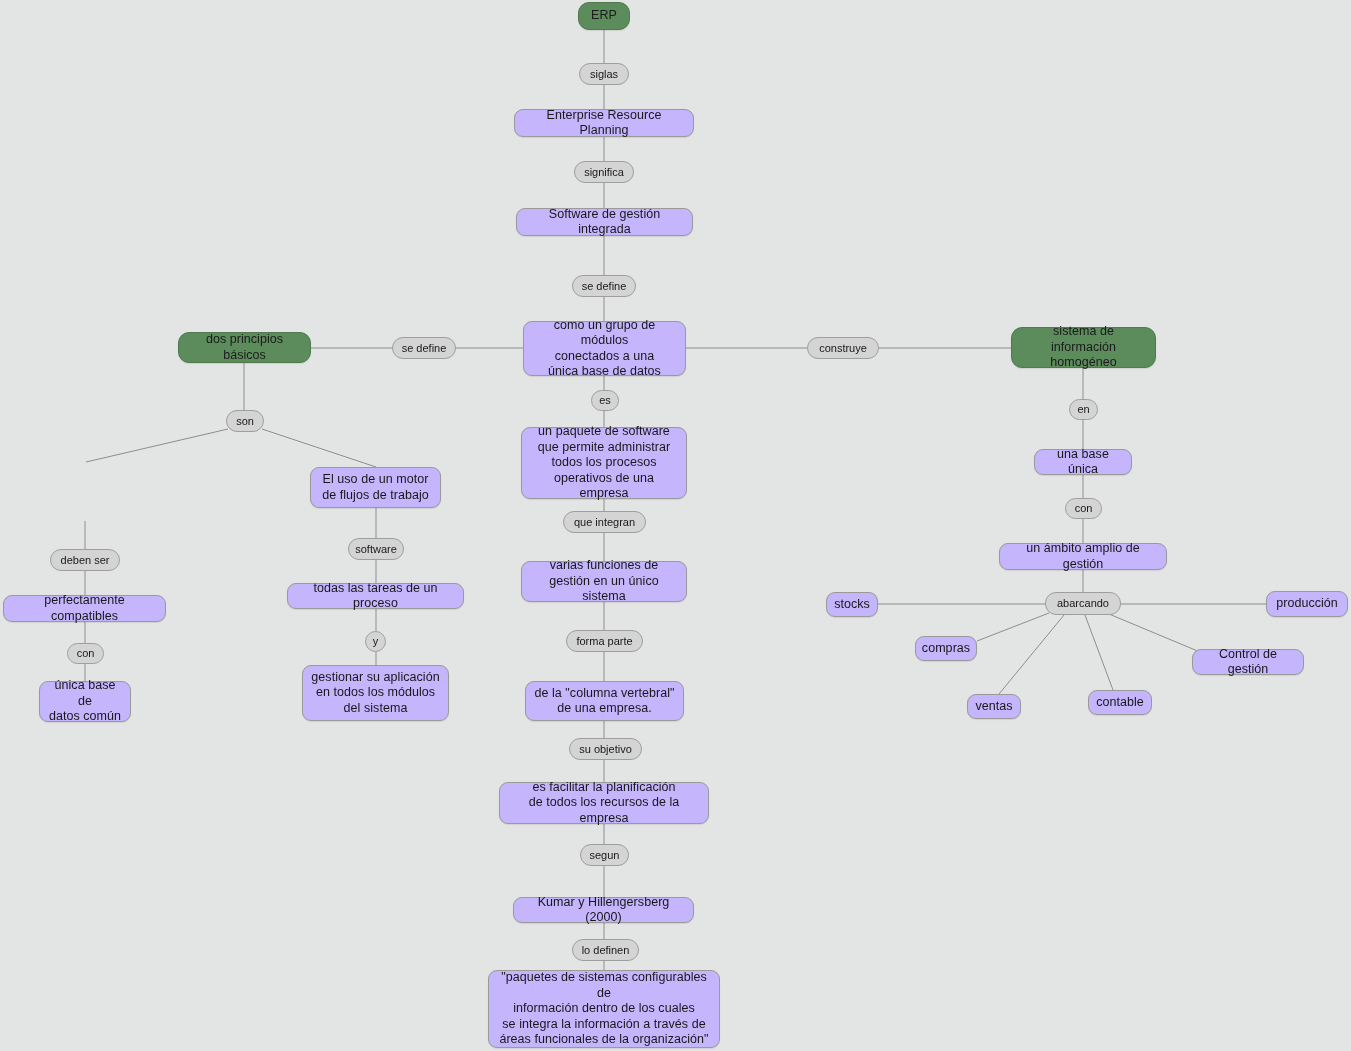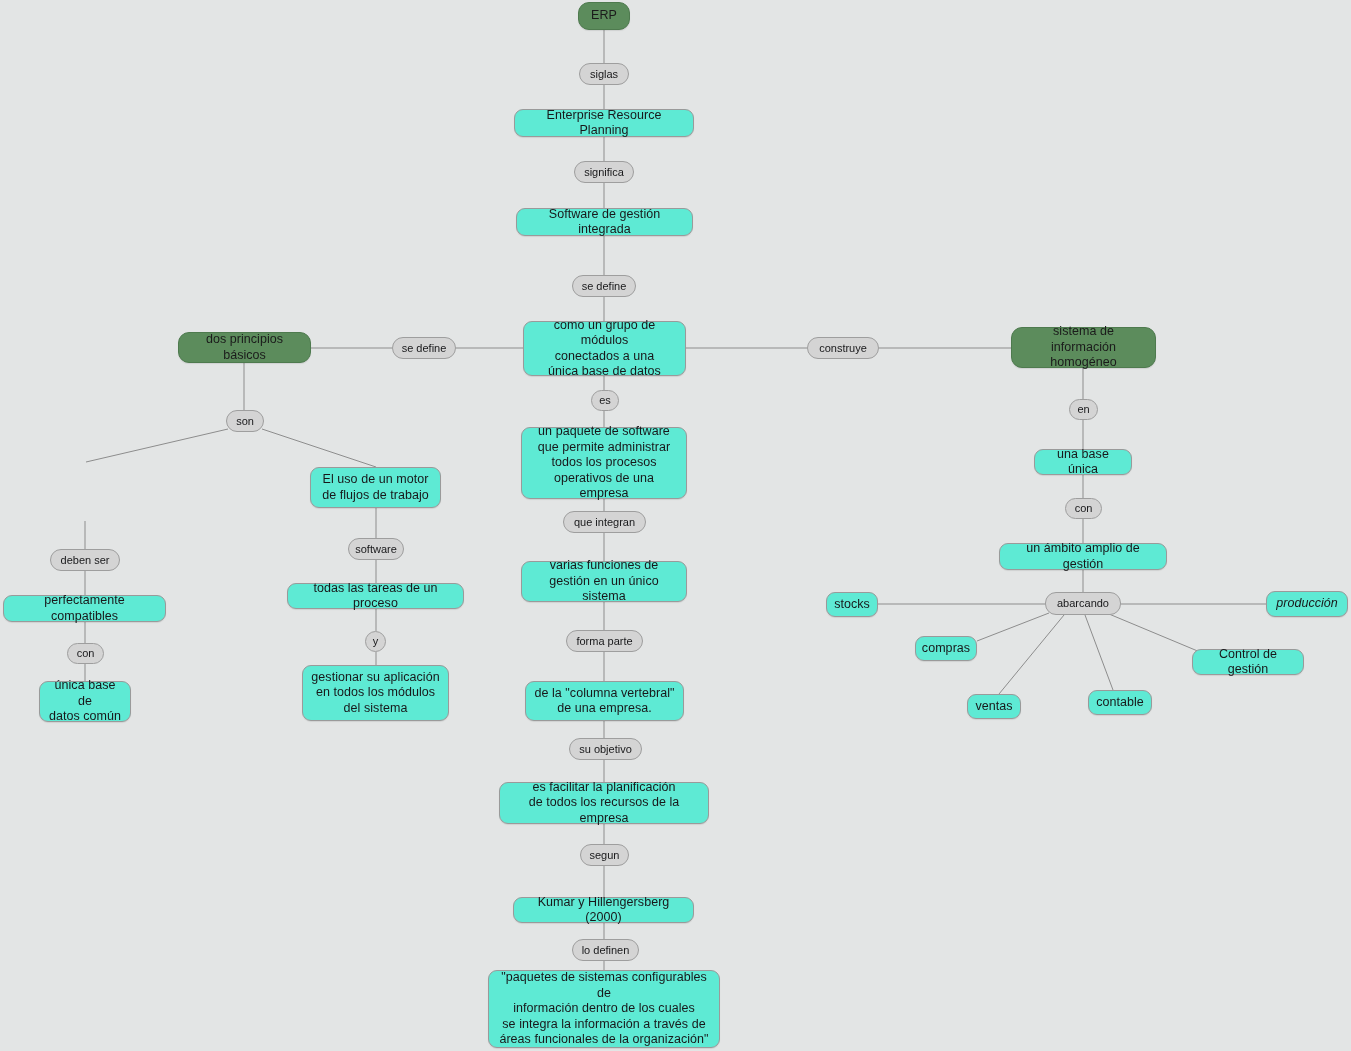--- a/index.html
+++ b/index.html
@@ -25,21 +25,21 @@
   }
   .node {
     position: absolute;
     box-sizing: border-box;
     display: flex;
     align-items: center;
     justify-content: center;
     text-align: center;
     border-radius: 9px;
     border: 1px solid #9a9a9a;
-    background: #5eead4;
+    background: #c4b5fd;
     color: #18181a;
     font-size: 12.5px;
     line-height: 15.5px;
     letter-spacing: 0.05px;
     white-space: pre-line;
     padding: 2px 7px;
     box-shadow: 0 1px 1px rgba(0,0,0,0.09);
   }
   .node.green {
     background: #5c8c5c;
@@ -132,21 +132,21 @@
 todos los procesos
 operativos de una empresa</div>
     <div class="node" style="left: 1034px; top: 449px; width: 98px; height: 26px;">una base única</div>
     <div class="node" style="left: 310px; top: 467px; width: 131px; height: 41px;">El uso de un motor
 de flujos de trabajo</div>
     <div class="node" style="left: 999px; top: 543px; width: 168px; height: 27px;">un ámbito amplio de gestión</div>
     <div class="node" style="left: 521px; top: 561px; width: 166px; height: 41px;">varias funciones de
 gestión en un único sistema</div>
     <div class="node" style="left: 3px; top: 595px; width: 163px; height: 27px;">perfectamente compatibles</div>
     <div class="node" style="left: 826px; top: 592px; width: 52px; height: 25px;">stocks</div>
-    <div class="node" style="left: 1266px; top: 591px; width: 82px; height: 26px; font-style: italic;">producción</div>
+    <div class="node" style="left: 1266px; top: 591px; width: 82px; height: 26px;">producción</div>
     <div class="node" style="left: 287px; top: 583px; width: 177px; height: 26px;">todas las tareas de un proceso</div>
     <div class="node" style="left: 915px; top: 636px; width: 62px; height: 25px;">compras</div>
     <div class="node" style="left: 1192px; top: 649px; width: 112px; height: 26px;">Control de gestión</div>
     <div class="node" style="left: 525px; top: 681px; width: 159px; height: 40px;">de la "columna vertebral"
 de una empresa.</div>
     <div class="node" style="left: 302px; top: 665px; width: 147px; height: 56px;">gestionar su aplicación
 en todos los módulos
 del sistema</div>
     <div class="node" style="left: 1088px; top: 690px; width: 64px; height: 25px;">contable</div>
     <div class="node" style="left: 967px; top: 694px; width: 54px; height: 25px;">ventas</div>

